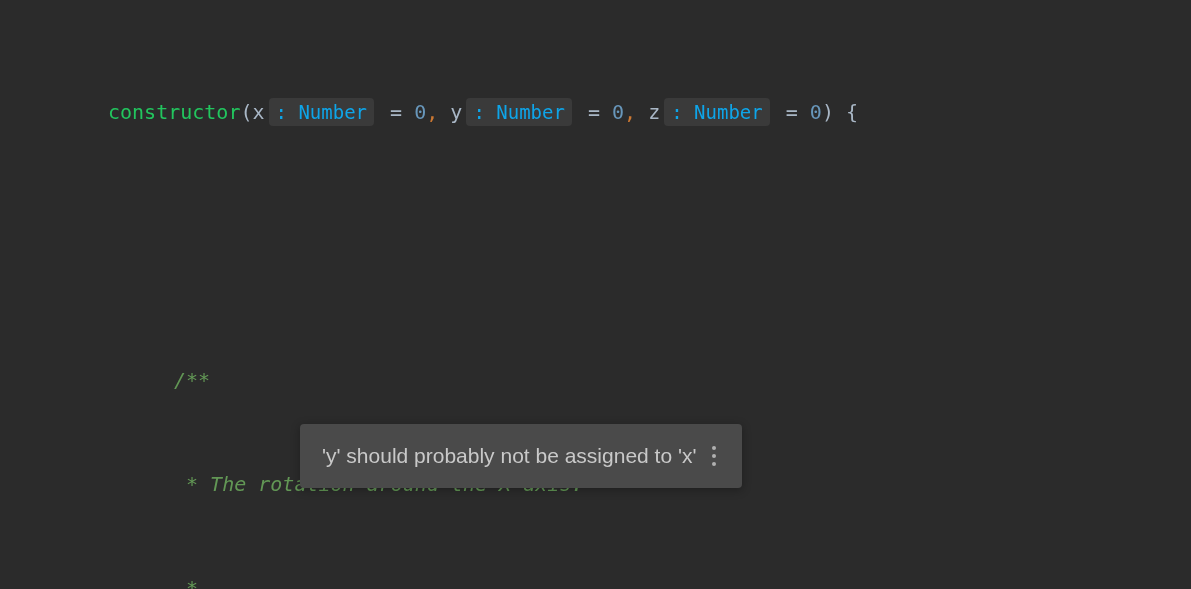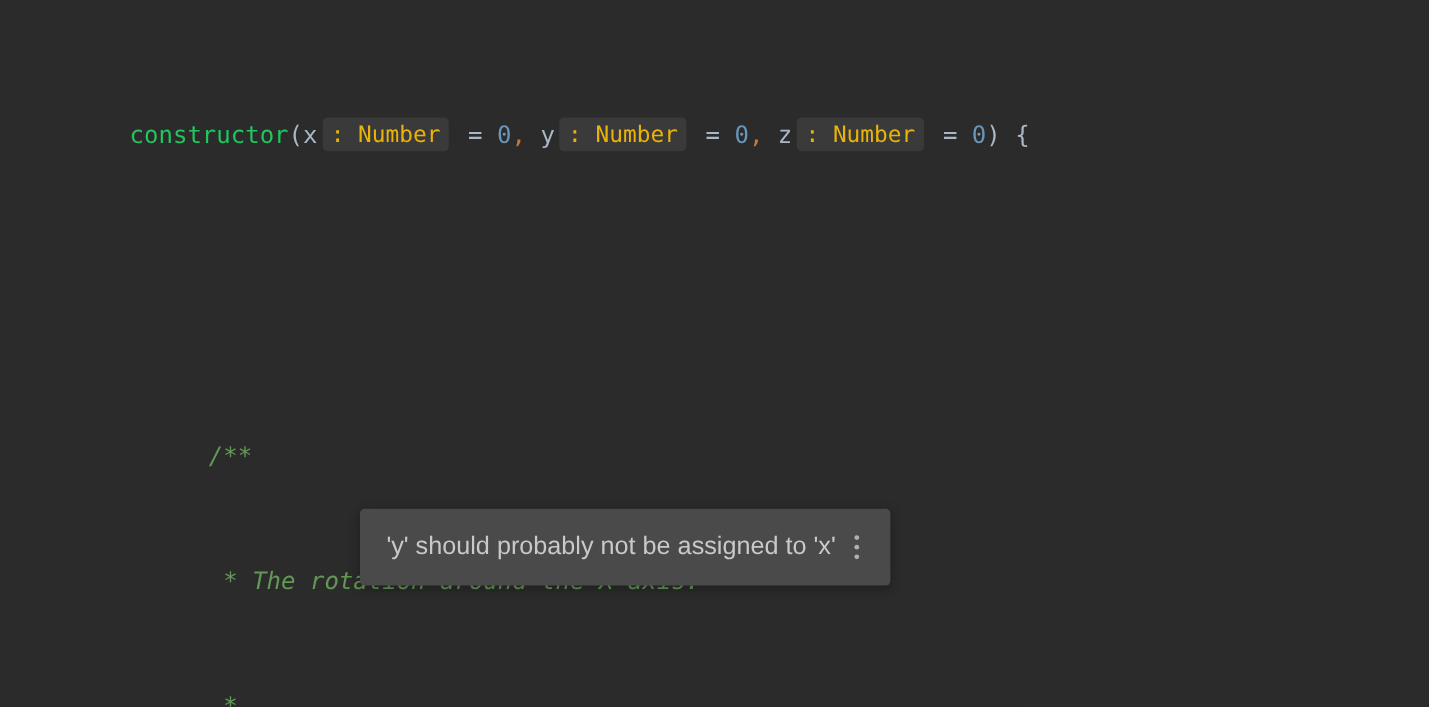--- a/index.html
+++ b/index.html
@@ -23,21 +23,21 @@
     padding-left: 108px;
     height: 44px;
     display: flex;
     align-items: center;
   }
   .indent1 { padding-left: 174px; }
   .kw { color: #22c55e; font-style: normal; }
   .param-name { color: #a9b7c6; font-style: normal; }
   .hint {
     background: #3a3a3a;
-    color: #eab308;
+    color: #0ea5e9;
     border-radius: 4px;
     padding: 0px 7px;
     margin: 0 4px;
     font-style: normal;
     font-size: 19px;
   }
   .num { color: #6897bb; font-style: normal; }
   .punct { color: #a9b7c6; font-style: normal; }
   .comma-orange { color: #cc7832; font-style: normal; }
   .brace { color: #a9b7c6; font-style: normal; }

